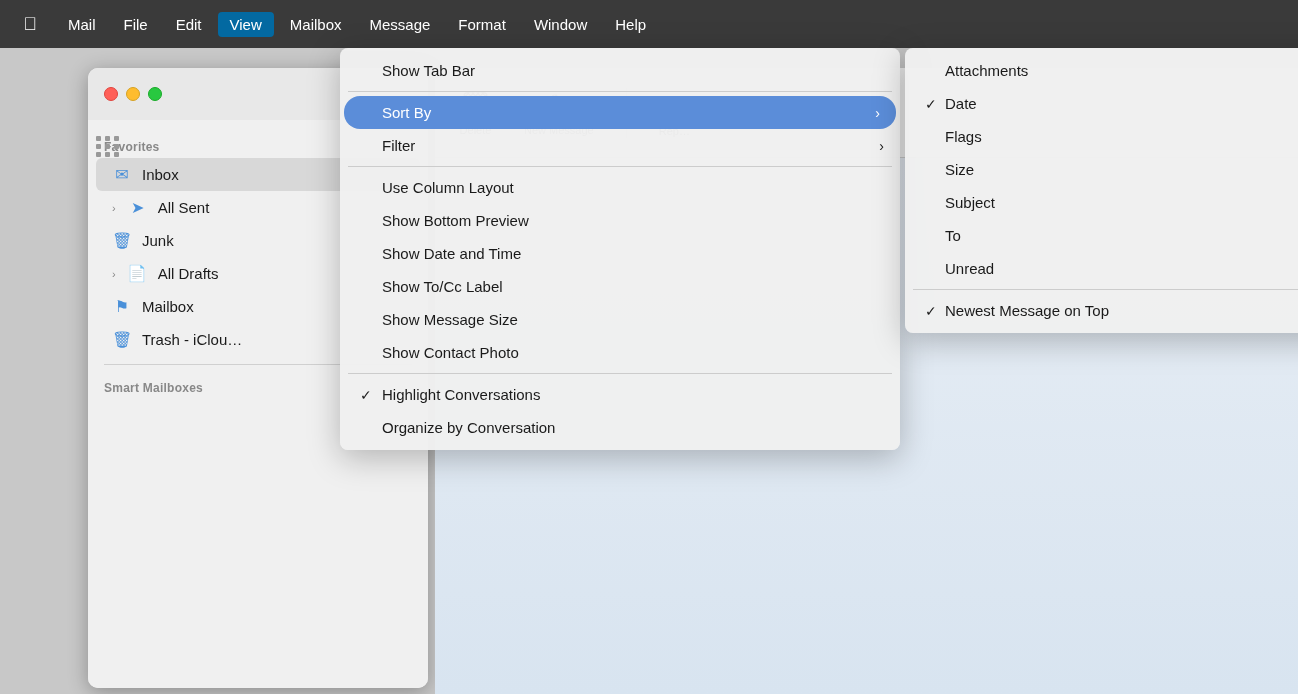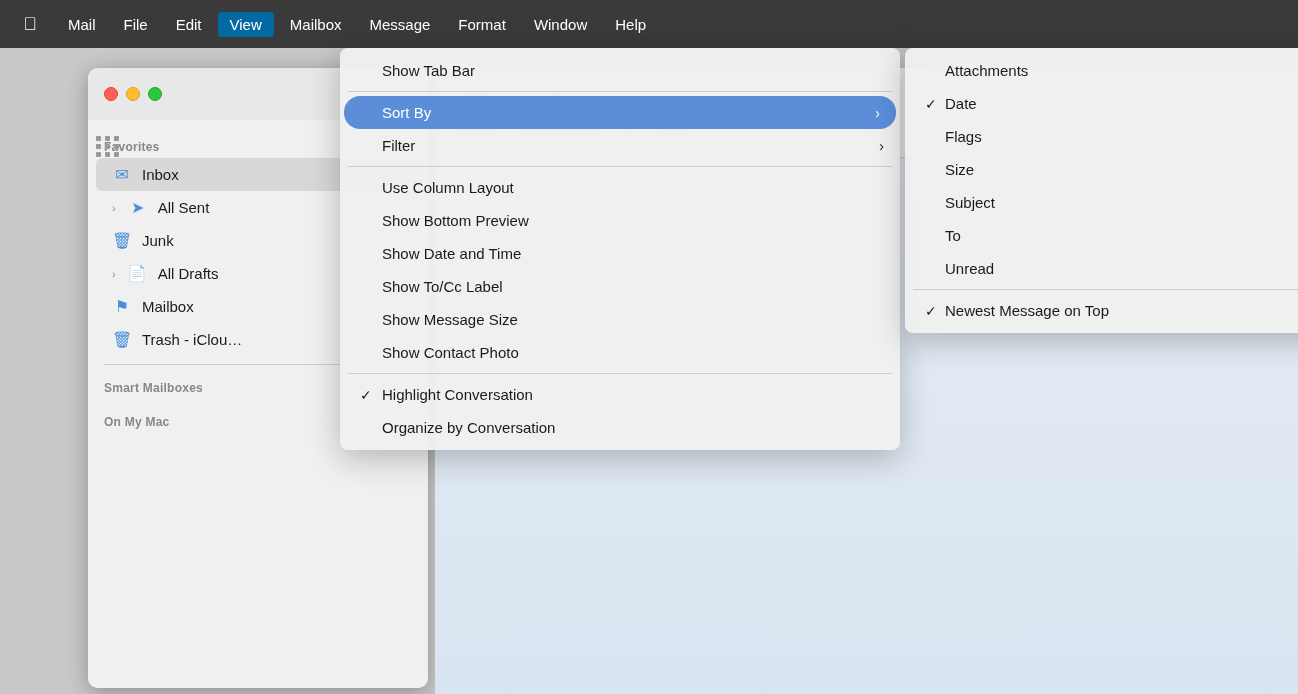--- a/index.html
+++ b/index.html
@@ -298,21 +298,20 @@
       <span class="icon">⚑</span>
       <span>Mailbox</span>
     </div>
 
     <div class="sidebar-item">
       <span class="icon">🗑</span>
       <span>Trash - iClou…</span>
     </div>
     <div class="sidebar-divider"></div>
     <div class="sidebar-section-label">Smart Mailboxes</div>
-    <div class="sidebar-section-label" style="margin-top:8px;">On My Mac</div>
   </div>
 </div>
 
 <div style="position:absolute;top:136px;left:96px;z-index:50;">
   <div style="display:grid;grid-template-columns:repeat(3,6px);gap:3px;">
     <div class="dot" style="width:5px;height:5px;background:#999;border-radius:1px;"></div>
     <div class="dot" style="width:5px;height:5px;background:#999;border-radius:1px;"></div>
     <div class="dot" style="width:5px;height:5px;background:#999;border-radius:1px;"></div>
     <div class="dot" style="width:5px;height:5px;background:#999;border-radius:1px;"></div>
     <div class="dot" style="width:5px;height:5px;background:#999;border-radius:1px;"></div>
@@ -389,21 +388,21 @@
   </div>
 
   <div class="menu-item">
     <span class="checkmark"></span>
     <span>Show Contact Photo</span>
   </div>
   <div class="menu-separator"></div>
 
   <div class="menu-item">
     <span class="checkmark" style="font-size:14px;">✓</span>
-    <span>Highlight Conversation</span>
+    <span>Highlight Conversations</span>
   </div>
 
   <div class="menu-item">
     <span class="checkmark"></span>
     <span>Organize by Conversation</span>
   </div>
 </div>
 
 <div class="dropdown-sortby">
 

